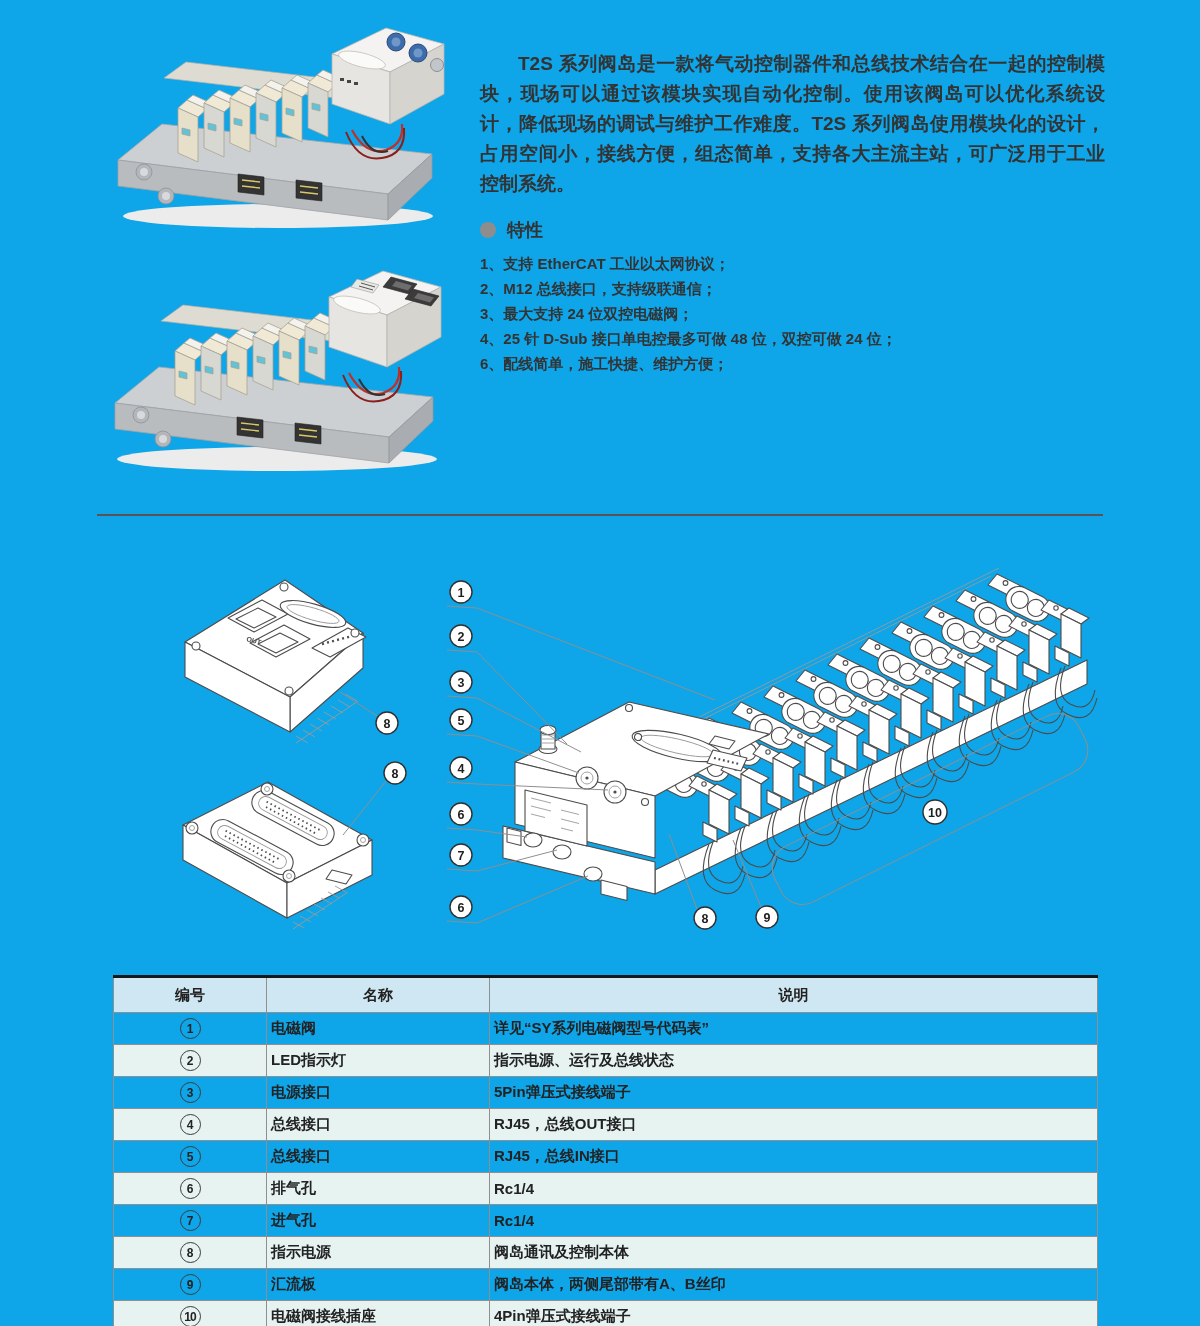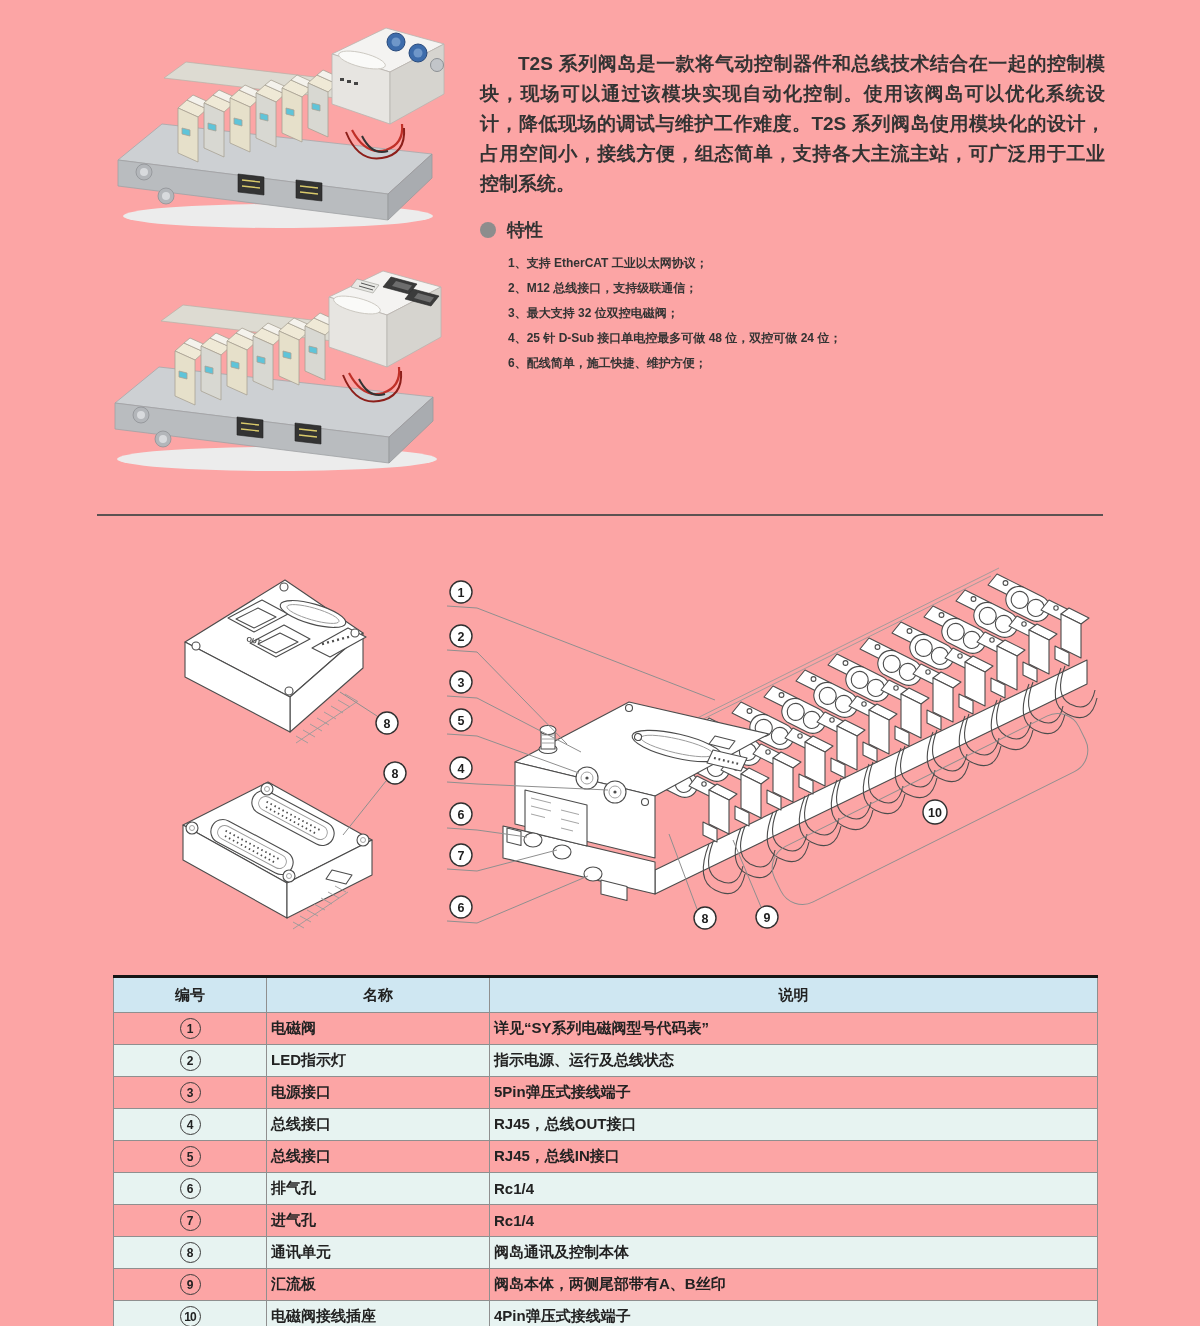--- a/index.html
+++ b/index.html
@@ -1,28 +1,28 @@
 <!DOCTYPE html>
 <html><head>
 <meta charset="utf-8">
 <style>
   html,body{margin:0;padding:0;background:#ffffff;}
   body{font-family:"Liberation Sans","DejaVu Sans",sans-serif;color:#2e2e2e;}
-  .page{position:relative;width:1200px;height:1326px;background:#fca5a5;overflow:hidden;}
+  .page{position:relative;width:1200px;height:1326px;background:#0ea5e9;overflow:hidden;}
 
   
   .intro{position:absolute;left:480px;top:30px;width:625px;font-size:19px;line-height:30px;
          font-weight:600;text-align:justify;text-indent:2em;color:#333;}
 
   
   .features{position:absolute;left:480px;top:218px;width:640px;}
   .features-head{display:flex;align-items:center;margin-bottom:9px;}
   .bullet{width:16px;height:16px;border-radius:50%;background:#8d8d8d;margin-right:11px;flex:0 0 auto;}
   .features-title{font-size:18px;font-weight:700;color:#333;}
-  .feature-item{font-size:12px;line-height:25px;font-weight:600;color:#333;margin-left:28px;}
+  .feature-item{font-size:15px;line-height:25px;font-weight:600;color:#333;}
 
   .divider{position:absolute;left:97px;top:514px;width:1006px;height:2px;background:#5c5252;}
 
   
   .diag{position:absolute;}
   .ln{fill:#ffffff;stroke:#4c4c4c;stroke-width:1.1;stroke-linejoin:round;}
   .wire{fill:none;stroke:#4c4c4c;stroke-width:1.1;}
   .thin{fill:none;stroke:#9a9a9a;stroke-width:0.9;}
   .lead{fill:none;stroke:#8f8f8f;stroke-width:1;}
   .co-c{fill:#ffffff;stroke:#2f2f2f;stroke-width:1.4;}
@@ -191,21 +191,21 @@
 
   <p class="intro">T2S 系列阀岛是一款将气动控制器件和总线技术结合在一起的控制模块，现场可以通过该模块实现自动化控制。使用该阀岛可以优化系统设计，降低现场的调试与维护工作难度。T2S 系列阀岛使用模块化的设计，占用空间小，接线方便，组态简单，支持各大主流主站，可广泛用于工业控制系统。</p>
 
   <div class="features">
     <div class="features-head">
       <span class="bullet"></span>
       <span class="features-title">特性</span>
     </div>
     <div class="feature-item">1、支持 EtherCAT 工业以太网协议；</div>
     <div class="feature-item">2、M12 总线接口，支持级联通信；</div>
-    <div class="feature-item">3、最大支持 32 位双控电磁阀；</div>
+    <div class="feature-item">3、最大支持 24 位双控电磁阀；</div>
     <div class="feature-item">4、25 针 D-Sub 接口单电控最多可做 48 位，双控可做 24 位；</div>
     <div class="feature-item">6、配线简单，施工快捷、维护方便；</div>
   </div>
 
   <div class="divider"></div>
 
   <svg class="diag" style="left:100px;top:540px" width="360" height="420" viewBox="0 0 360 420">
 
     <g>
       <polygon class="ln" points="85,102 185,40 263,93 190,157"></polygon>
@@ -453,21 +453,21 @@
         <td class="td-pad">排气孔</td>
         <td class="td-pad">Rc1/4</td>
       </tr>
       <tr>
         <td class="td-center"><span class="cnum">7</span></td>
         <td class="td-pad">进气孔</td>
         <td class="td-pad">Rc1/4</td>
       </tr>
       <tr>
         <td class="td-center"><span class="cnum">8</span></td>
-        <td class="td-pad">通讯单元</td>
+        <td class="td-pad">指示电源</td>
         <td class="td-pad">阀岛通讯及控制本体</td>
       </tr>
       <tr>
         <td class="td-center"><span class="cnum">9</span></td>
         <td class="td-pad">汇流板</td>
         <td class="td-pad">阀岛本体，两侧尾部带有A、B丝印</td>
       </tr>
       <tr>
         <td class="td-center"><span class="cnum" style="letter-spacing:-1px">10</span></td>
         <td class="td-pad">电磁阀接线插座</td>

